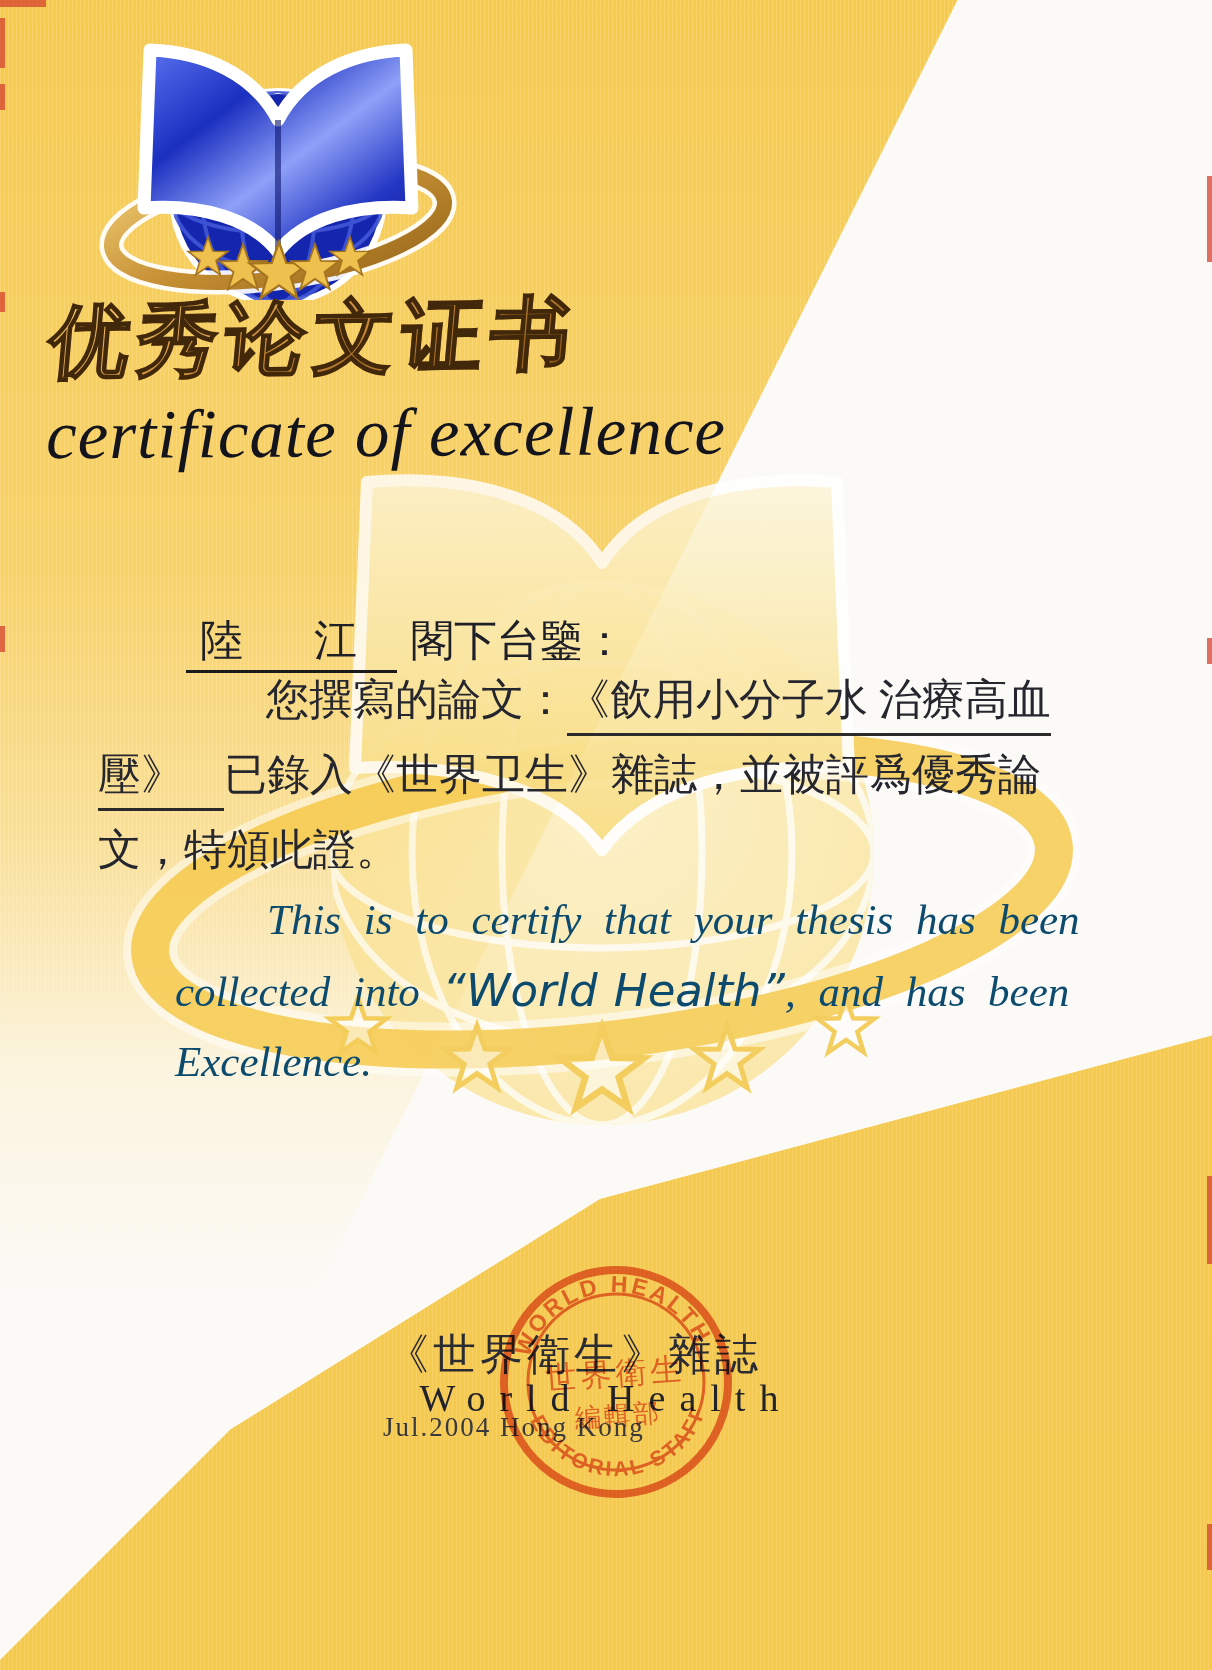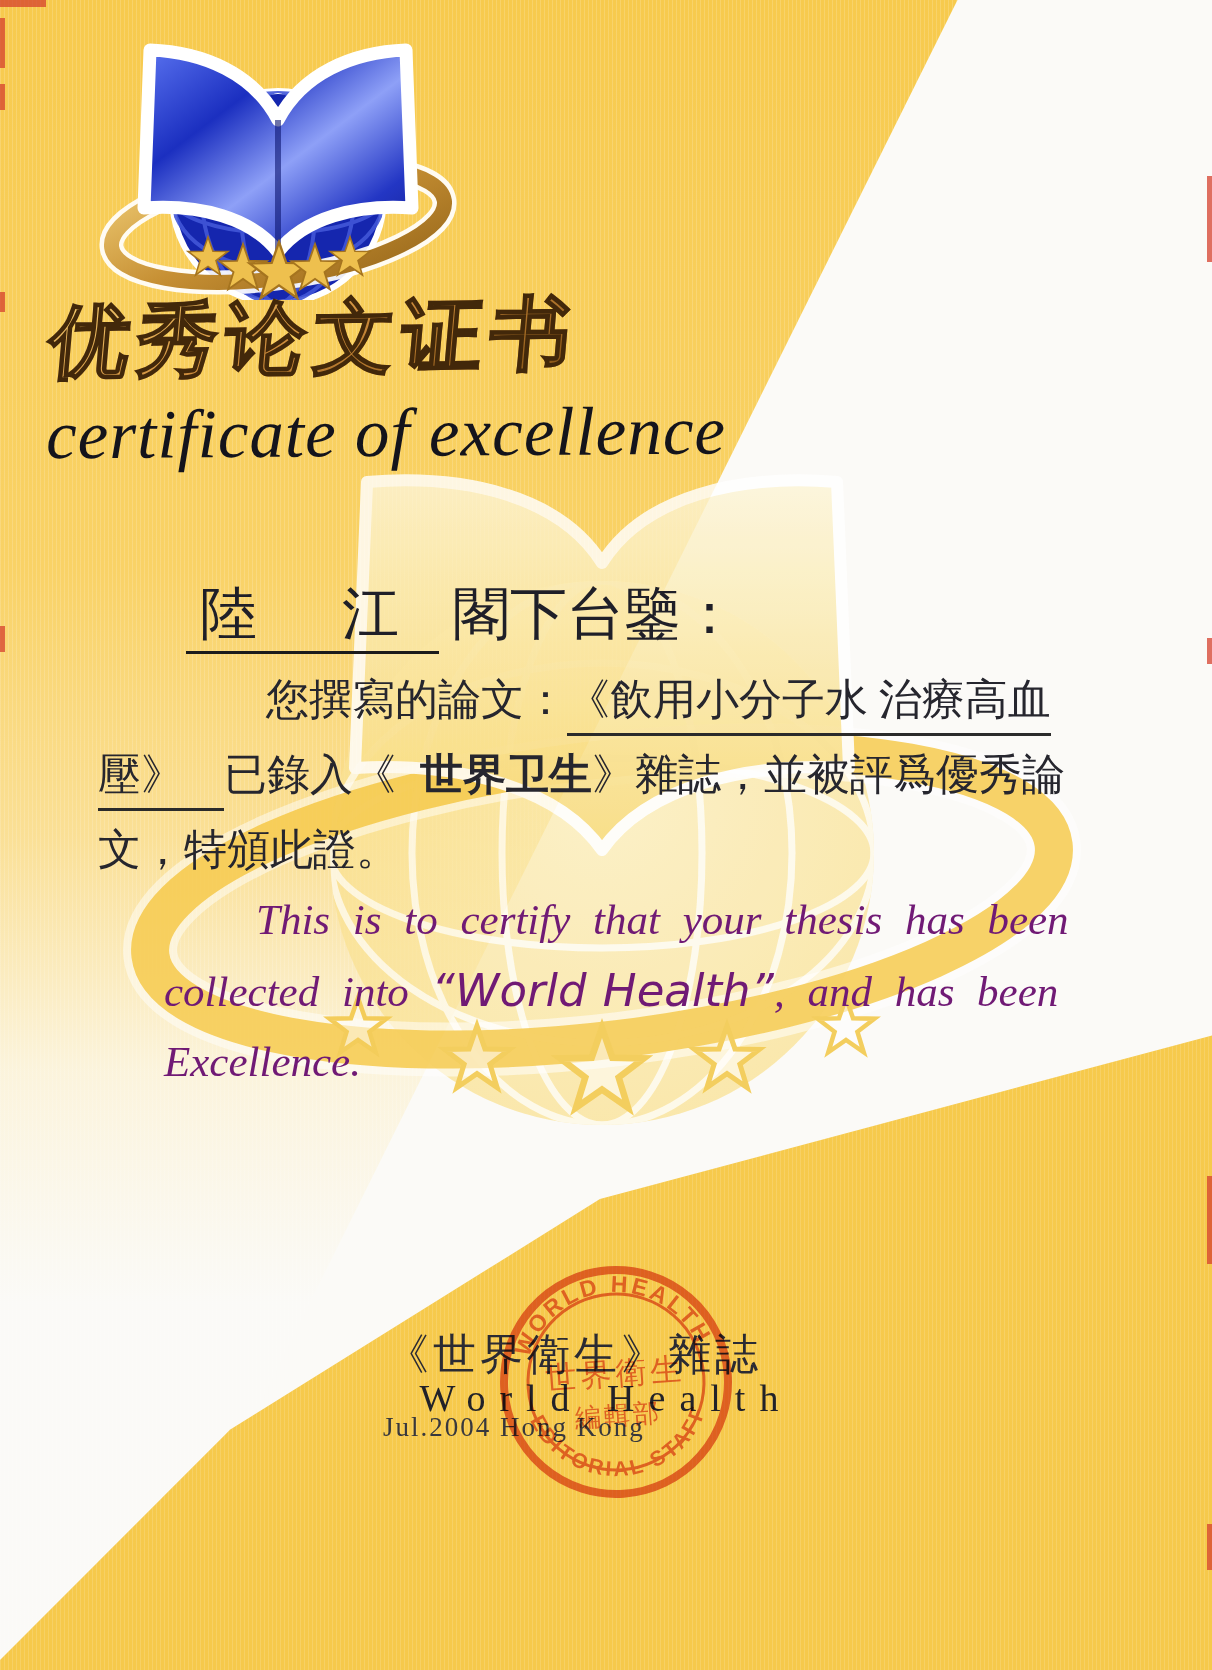--- a/index.html
+++ b/index.html
@@ -40,37 +40,37 @@
     -webkit-background-clip:text;background-clip:text;color:transparent;
     -webkit-text-stroke:2px #42280a;
   }
   .title-en{
     position:absolute;left:46px;top:396px;z-index:3;
     font-style:italic;font-size:69px;letter-spacing:1px;line-height:1.1;
     color:#14141c;transform:rotate(-.4deg);white-space:nowrap;
   }
   
   .name-line{
-    position:absolute;left:186px;top:576px;z-index:3;
-    font-size:57px;color:#1f1f28;white-space:nowrap;
+    position:absolute;left:186px;top:612px;z-index:3;
+    font-size:43px;color:#1f1f28;white-space:nowrap;
   }
   .name-underlined{border-bottom:3px solid #1b1b1b;padding:0 26px 6px 14px;letter-spacing:14px;}
   .salutation{margin-left:14px;}
   .para-zh{
     position:absolute;left:98px;top:662px;width:1010px;z-index:3;
     font-size:43px;line-height:75px;color:#26262e;white-space:nowrap;
   }
   .para-zh .line{height:75px;}
   .para-zh .indent{padding-left:168px;}
   .u{border-bottom:3px solid #2b2b2b;padding-bottom:10px;}
   .u-tail{padding-right:40px;}
-  .bold-zh{font-weight:bold;margin-left:24px;}
+  .bold-zh{font-weight:normal;}
   .para-en{
-    position:absolute;left:164px;top:884px;width:920px;z-index:3;
-    font-style:italic;font-size:43px;line-height:71px;color:#701a75;
+    position:absolute;left:175px;top:884px;width:920px;z-index:3;
+    font-style:italic;font-size:43px;line-height:71px;color:#0c4a6e;
     word-spacing:12px;white-space:nowrap;
   }
   .para-en .line{height:71px;}
   .para-en .indent{padding-left:92px;}
   .wh{
     font-family:"DejaVu Sans", sans-serif;font-weight:400;font-style:italic;
     font-size:45px;word-spacing:2px;
   }
   
   .footer-zh{position:absolute;left:0;top:1326px;width:1148px;text-align:center;z-index:3;

